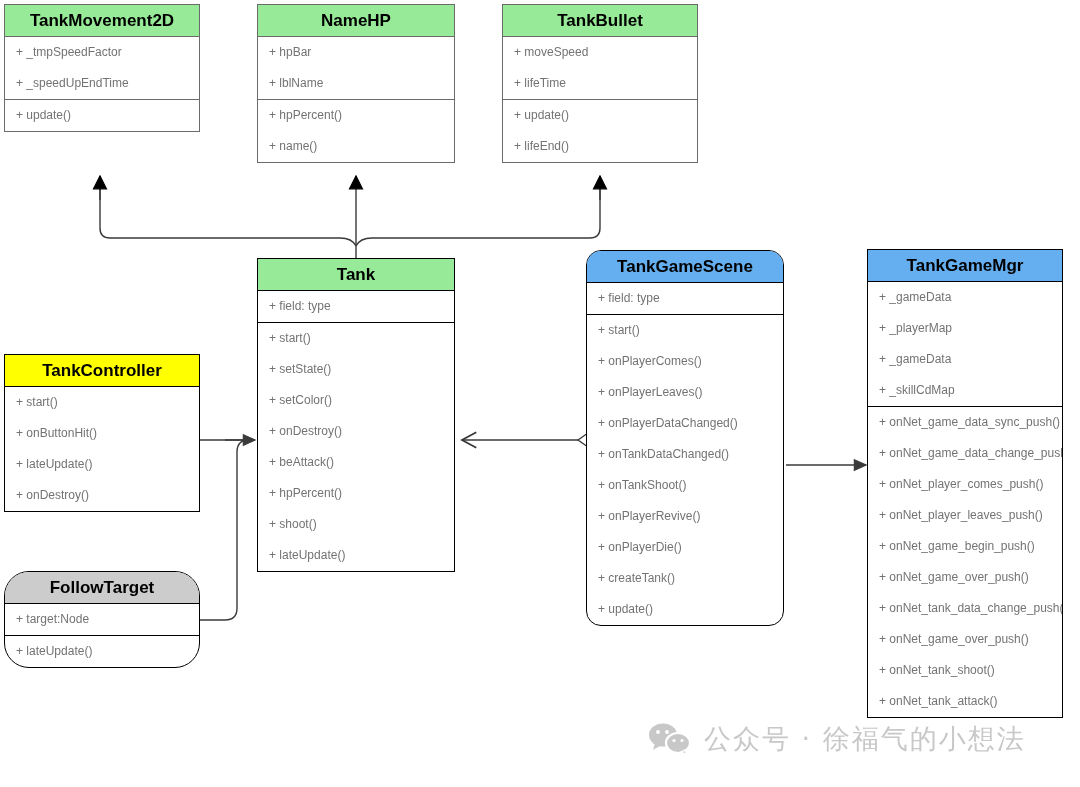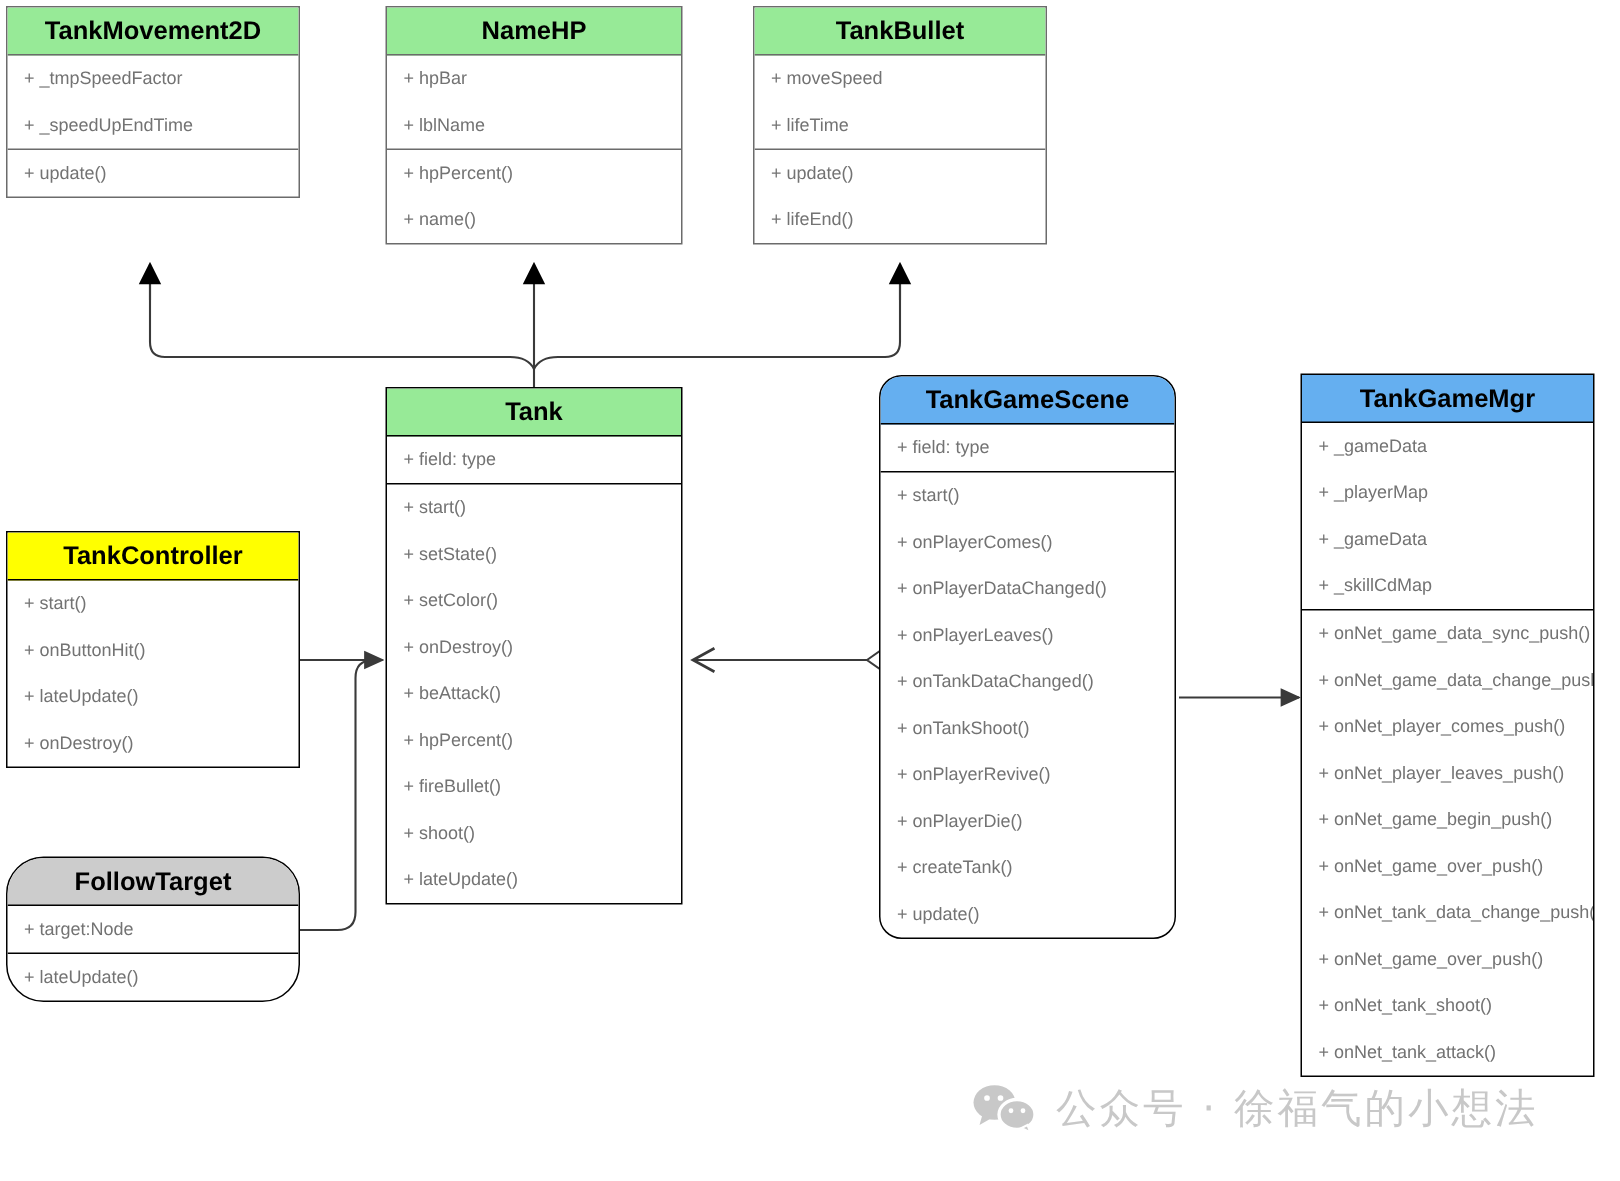--- a/index.html
+++ b/index.html
@@ -166,36 +166,35 @@
   <div class="uml-sec">
     <div class="uml-row">+ field: type</div>
   </div>
   <div class="uml-sec">
     <div class="uml-row">+ start()</div>
     <div class="uml-row">+ setState()</div>
     <div class="uml-row">+ setColor()</div>
     <div class="uml-row">+ onDestroy()</div>
     <div class="uml-row">+ beAttack()</div>
     <div class="uml-row">+ hpPercent()</div>
-    <div class="uml-row">+ fireBullet()</div>
     <div class="uml-row">+ shoot()</div>
     <div class="uml-row">+ lateUpdate()</div>
   </div>
 </div>
 
 <div class="umlbox blackborder" style="left:586px; top:250px; width:198px;border-radius:15px;">
   <div class="uml-title hdr-blue">TankGameScene</div>
   <div class="uml-sec">
     <div class="uml-row">+ field: type</div>
   </div>
   <div class="uml-sec">
     <div class="uml-row">+ start()</div>
     <div class="uml-row">+ onPlayerComes()</div>
+    <div class="uml-row">+ onPlayerLeaves()</div>
     <div class="uml-row">+ onPlayerDataChanged()</div>
-    <div class="uml-row">+ onPlayerLeaves()</div>
     <div class="uml-row">+ onTankDataChanged()</div>
     <div class="uml-row">+ onTankShoot()</div>
     <div class="uml-row">+ onPlayerRevive()</div>
     <div class="uml-row">+ onPlayerDie()</div>
     <div class="uml-row">+ createTank()</div>
     <div class="uml-row">+ update()</div>
   </div>
 </div>
 
 <div class="umlbox blackborder" style="left:867px; top:249px; width:196px;">

